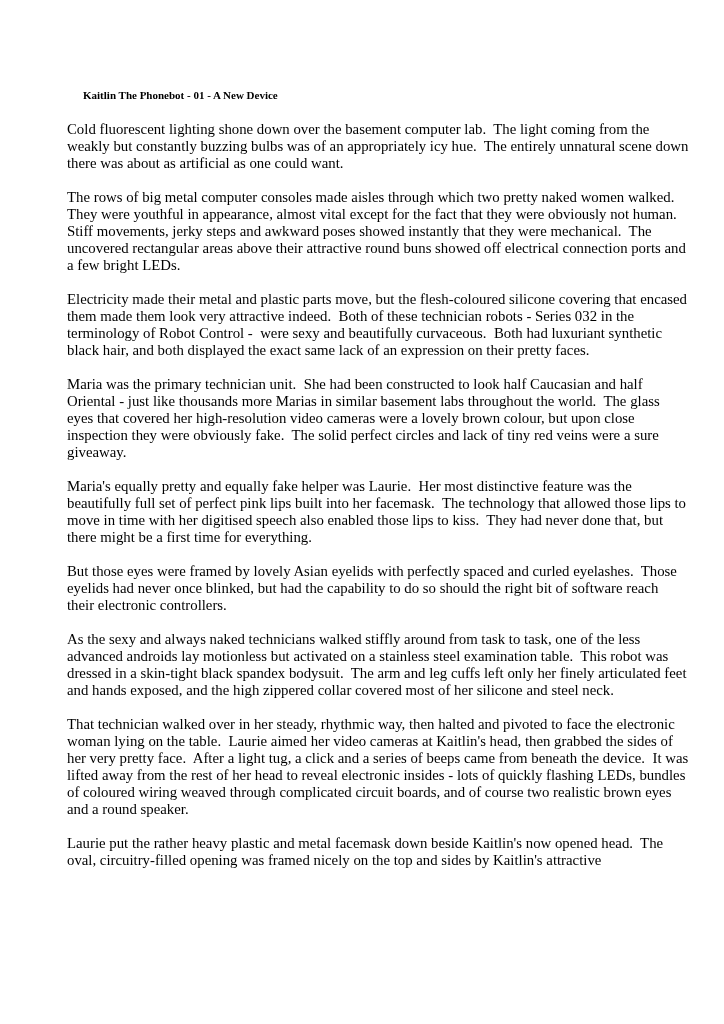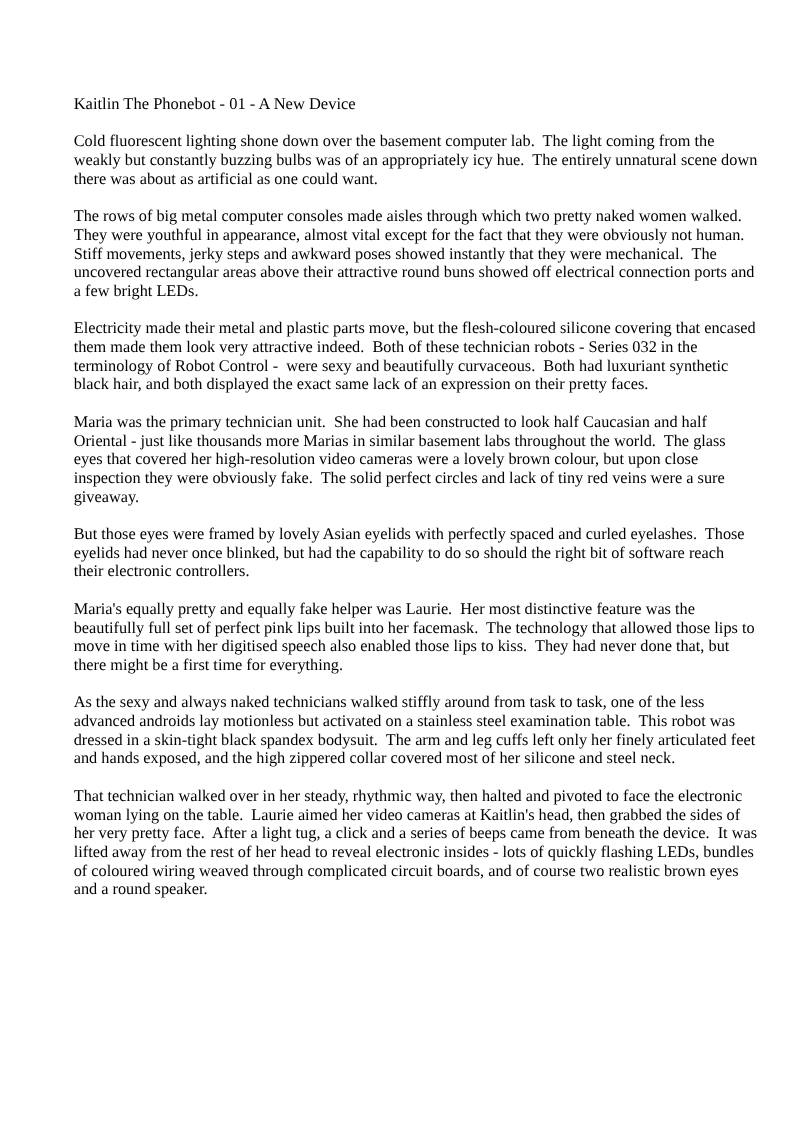--- a/index.html
+++ b/index.html
@@ -12,41 +12,42 @@
       box-sizing: border-box;
       width: 724px;
       height: 1024px;
       background: #ffffff;
       padding: 87px 35px 0 67px;
       overflow: hidden;
       font-family: "Liberation Serif", serif;
       color: #000000;
     }
     .doc-title {
-      font-size: 15px;
+      font-size: 11px;
       line-height: 17px;
-      font-weight: normal;
-      margin: 0 0 17px 0;
+      font-weight: bold;
+      margin: 0 0 17px 16px;
       white-space: pre-wrap;
     }
     .doc-para {
       font-size: 14.8px;
       line-height: 17px;
       font-weight: normal;
       margin: 0 0 17px 0;
       white-space: pre-wrap;
     }
   </style>
 </head>
 <body>
 
 <div class="page">
   <h1 class="doc-title">Kaitlin The Phonebot - 01 - A New Device</h1>
 
   <p class="doc-para">Cold fluorescent lighting shone down over the basement computer lab.  The light coming from the weakly but constantly buzzing bulbs was of an appropriately icy hue.  The entirely unnatural scene down there was about as artificial as one could want.</p>
   <p class="doc-para">The rows of big metal computer consoles made aisles through which two pretty naked women walked.  They were youthful in appearance, almost vital except for the fact that they were obviously not human.  Stiff movements, jerky steps and awkward poses showed instantly that they were mechanical.  The uncovered rectangular areas above their attractive round buns showed off electrical connection ports and a few bright LEDs.</p>
   <p class="doc-para">Electricity made their metal and plastic parts move, but the flesh-coloured silicone covering that encased them made them look very attractive indeed.  Both of these technician robots - Series 032 in the terminology of Robot Control -  were sexy and beautifully curvaceous.  Both had luxuriant synthetic black hair, and both displayed the exact same lack of an expression on their pretty faces.</p>
   <p class="doc-para">Maria was the primary technician unit.  She had been constructed to look half Caucasian and half Oriental - just like thousands more Marias in similar basement labs throughout the world.  The glass eyes that covered her high-resolution video cameras were a lovely brown colour, but upon close inspection they were obviously fake.  The solid perfect circles and lack of tiny red veins were a sure giveaway.</p>
+  <p class="doc-para">Maria's equally pretty and equally fake helper was Laurie.  Her most distinctive feature was the beautifully full set of perfect pink lips built into her facemask.  The technology that allowed those lips to move in time with her digitised speech also enabled those lips to kiss.  They had never done that, but there might be a first time for everything.</p>
   <p class="doc-para">But those eyes were framed by lovely Asian eyelids with perfectly spaced and curled eyelashes.  Those eyelids had never once blinked, but had the capability to do so should the right bit of software reach their electronic controllers.</p>
-  <p class="doc-para">Maria's equally pretty and equally fake helper was Laurie.  Her most distinctive feature was the beautifully full set of perfect pink lips built into her facemask.  The technology that allowed those lips to move in time with her digitised speech also enabled those lips to kiss.  They had never done that, but there might be a first time for everything.</p>
   <p class="doc-para">As the sexy and always naked technicians walked stiffly around from task to task, one of the less advanced androids lay motionless but activated on a stainless steel examination table.  This robot was dressed in a skin-tight black spandex bodysuit.  The arm and leg cuffs left only her finely articulated feet and hands exposed, and the high zippered collar covered most of her silicone and steel neck.</p>
   <p class="doc-para">That technician walked over in her steady, rhythmic way, then halted and pivoted to face the electronic woman lying on the table.  Laurie aimed her video cameras at Kaitlin's head, then grabbed the sides of her very pretty face.  After a light tug, a click and a series of beeps came from beneath the device.  It was lifted away from the rest of her head to reveal electronic insides - lots of quickly flashing LEDs, bundles of coloured wiring weaved through complicated circuit boards, and of course two realistic brown eyes and a round speaker.</p>
+  <p class="doc-para">Laurie put the rather heavy plastic and metal facemask down beside Kaitlin's now opened head.  The oval, circuitry-filled opening was framed nicely on the top and sides by Kaitlin's attractive</p>
 </div>
 
 </body></html>

